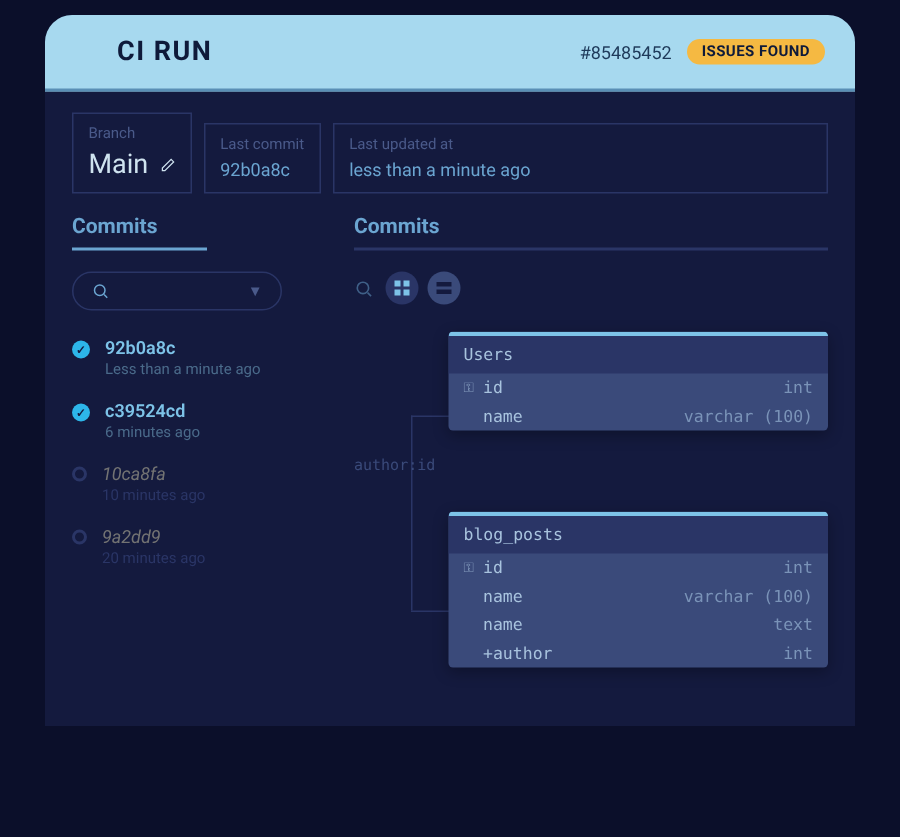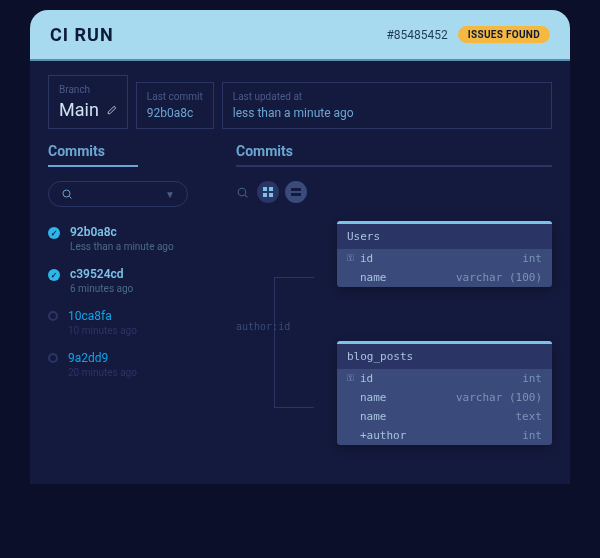--- a/index.html
+++ b/index.html
@@ -23,20 +23,21 @@
     background: #a7d9ef;
     padding: 14px 20px;
     display: flex;
     align-items: center;
     justify-content: space-between;
     border-bottom: 2px solid #5a8fb5;
   }
   .header h1 {
     font-size: 18px; font-weight: 700; letter-spacing: 1px;
     color: #0e1a3a;
+    margin-left: 28px;
   }
   .header-right { display: flex; align-items: center; gap: 10px; }
   .run-id { color: #1e3a5a; font-size: 12px; }
   .badge {
     background: #f5b942; color: #0e1a3a;
     font-size: 10px; font-weight: 700; padding: 3px 10px;
     border-radius: 10px; letter-spacing: 0.3px;
   }
   .meta-row {
     display: flex; gap: 8px; padding: 14px 18px; align-items: flex-end;
@@ -75,21 +76,21 @@
   .search-pill .mag { width: 12px; height: 12px; }
   .caret-down { font-size: 10px; color: #4a5a8a; }
 
   .commit-list { display: flex; flex-direction: column; gap: 15px; }
   .commit-item { display: flex; gap: 10px; align-items: flex-start; }
   .dot { width: 12px; height: 12px; border-radius: 50%; flex-shrink: 0; margin-top: 2px; }
   .dot.done { background: #2db6ea; display:flex; align-items:center; justify-content:center; }
   .dot.done::after { content: "✓"; color:#141a3e; font-size: 8px; font-weight:700; }
   .dot.pending { border: 2px solid #2a3566; width: 10px; height: 10px; background: transparent; }
   .commit-item.current .hash { color: #7dc3e8; font-weight: 600; }
-  .commit-item.past .hash { color: #0ea5e9; }
+  .commit-item.past .hash { color: #737373; font-style: italic; }
   .commit-item.past .time { color: #2a3566; }
   .hash { font-size: 12px; display: block; }
   .time { font-size: 10px; color: #4a6a8a; display: block; margin-top: 2px; }
 
   .right-search { display: flex; align-items: center; gap: 8px; margin-bottom: 18px; }
   .right-search .mag { width: 13px; height: 13px; opacity: .5; }
   .right-search input {
     background: transparent; border: none; outline: none; color: #6ba5d1;
     font-size: 12px; flex: 1;
   }
@@ -97,21 +98,21 @@
   .view-icons { display: flex; gap: 6px; }
   .view-btn {
     width: 22px; height: 22px; border-radius: 50%;
     display: flex; align-items: center; justify-content: center;
   }
   .view-btn.active { background: #2a3566; }
   .view-btn.inactive { background: #3a4a7a; }
 
   .erd-area { position: relative; height: 245px; font-family: ui-monospace, Menlo, monospace; }
   .table-card {
-    position: absolute; width: 215px;
+    position: absolute; width: 253px;
     background: #3a4a7a; border-top: 3px solid #7dc3e8;
     border-radius: 3px; overflow: hidden; font-size: 11px;
     box-shadow: 0 3px 10px rgba(0,0,0,.3);
   }
   .table-card .th {
     background: #2a3566; color: #a8c3de; padding: 6px 10px; font-size: 11px;
   }
   .table-card .row {
     display: flex; justify-content: space-between; padding: 3px 10px;
     color: #a8c3de;
@@ -123,21 +124,21 @@
   .tbl-users { top: 0; right: 0; }
   .tbl-posts { top: 120px; right: 0; }
 
   .edge {
     position: absolute; border: 1px solid #2a3566; border-right: none; border-top: none;
   }
   .edge1 { top: 56px; left: 38px; width: 40px; height: 130px; border-bottom: none;}
   .edge2 { top: 56px; left: 38px; width: 40px; height: 0; border-left:none;}
   .edge3 { top: 186px; left: 38px; width: 40px; height: 0; border-left:none;}
   .edge-label {
-    position: absolute; top: 100px; left: 0px;
+    position: absolute; top: 84px; left: 0px;
     color: #3a4a7a; font-size: 10px; font-family: ui-monospace, Menlo, monospace;
   }
 </style>
 </head>
 <body>
 
 <div class="card">
 
   <div class="header">
     <h1>CI RUN</h1>

